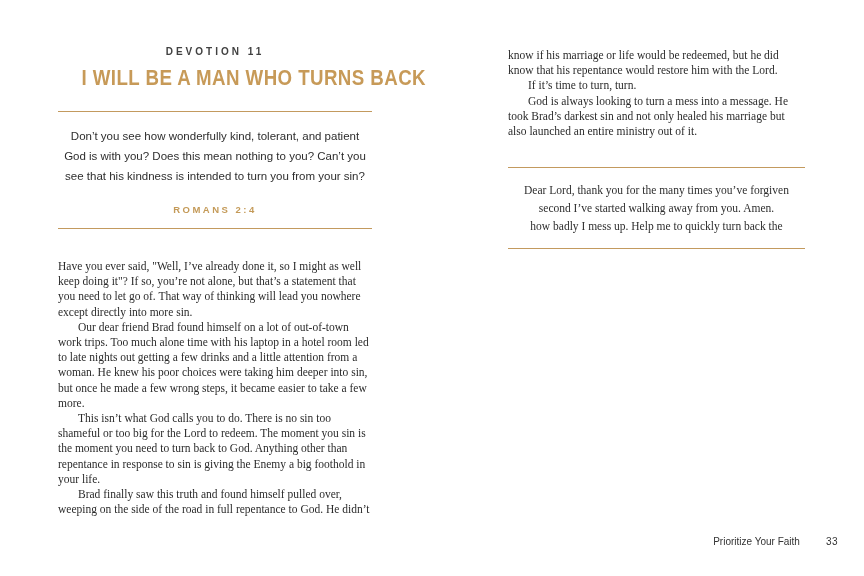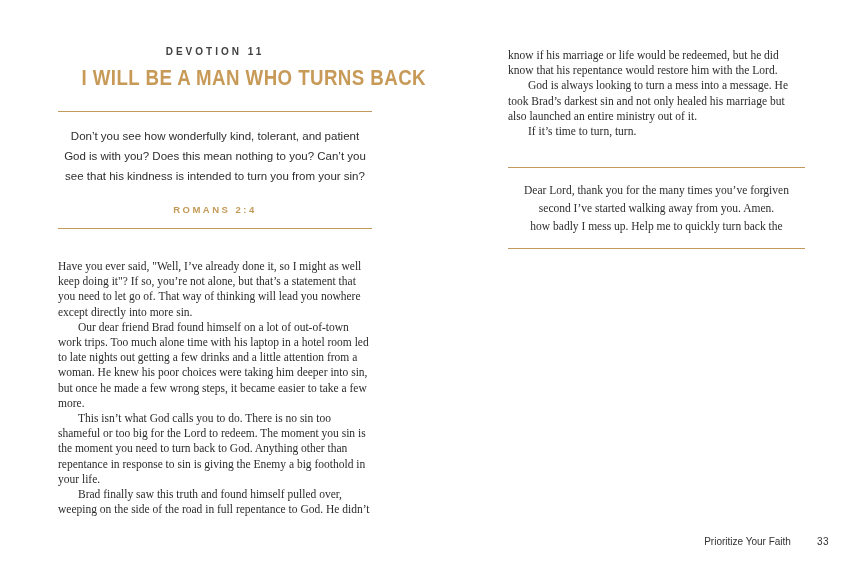--- a/index.html
+++ b/index.html
@@ -80,21 +80,21 @@
   }
   .rule-below-prayer { margin-top: 13px; }
 
   .footer {
     position: absolute;
     left: 0; right: 0; top: 536px;
     font-size: 10px;
     color: #333333;
   }
   .footer-left  { position: absolute; left: 30px; top: 15px; display: flex; gap: 28px; align-items: baseline; margin-top: 37px; }
-  .footer-right { position: absolute; right: 35px; top: 0; display: flex; gap: 26px; align-items: center; }
+  .footer-right { position: absolute; right: 26px; top: 0; display: flex; gap: 26px; align-items: center; }
   .page-number { letter-spacing: 0.5px; }
 </style>
 </head>
 <body>
 
 <div class="spread">
 
   <div class="page page-left">
     <div class="devotion-label">DEVOTION 11</div>
     <div class="chapter-title">I WILL BE A MAN WHO TURNS BACK</div>
@@ -110,22 +110,22 @@
       <p>Have you ever said, "Well, I’ve already done it, so I might as well keep doing it"? If so, you’re not alone, but that’s a statement that you need to let go of. That way of thinking will lead you nowhere except directly into more sin.</p>
       <p class="indent">Our dear friend Brad found himself on a lot of out-of-town work trips. Too much alone time with his laptop in a hotel room led to late nights out getting a few drinks and a little attention from a woman. He knew his poor choices were taking him deeper into sin, but once he made a few wrong steps, it became easier to take a few more.</p>
       <p class="indent">This isn’t what God calls you to do. There is no sin too shameful or too big for the Lord to redeem. The moment you sin is the moment you need to turn back to God. Anything other than repentance in response to sin is giving the Enemy a big foothold in your life.</p>
       <p class="indent">Brad finally saw this truth and found himself pulled over, weeping on the side of the road in full repentance to God. He didn’t</p>
     </div>
   </div>
 
   <div class="page page-right">
     <div class="body-text body-text-continued">
       <p>know if his marriage or life would be redeemed, but he did know that his repentance would restore him with the Lord.</p>
+      <p class="indent">If it’s time to turn, turn.</p>
       <p class="indent">God is always looking to turn a mess into a message. He took Brad’s darkest sin and not only healed his marriage but also launched an entire ministry out of it.</p>
-      <p class="indent">If it’s time to turn, turn.</p>
     </div>
     <hr class="rule rule-above-prayer">
     <div class="prayer">
       <div>Dear Lord, thank you for the many times you’ve forgiven</div>
       <div>second I’ve started walking away from you. Amen.</div>
       <div>how badly I mess up. Help me to quickly turn back the</div>
     </div>
     <hr class="rule rule-below-prayer">
   </div>
 

